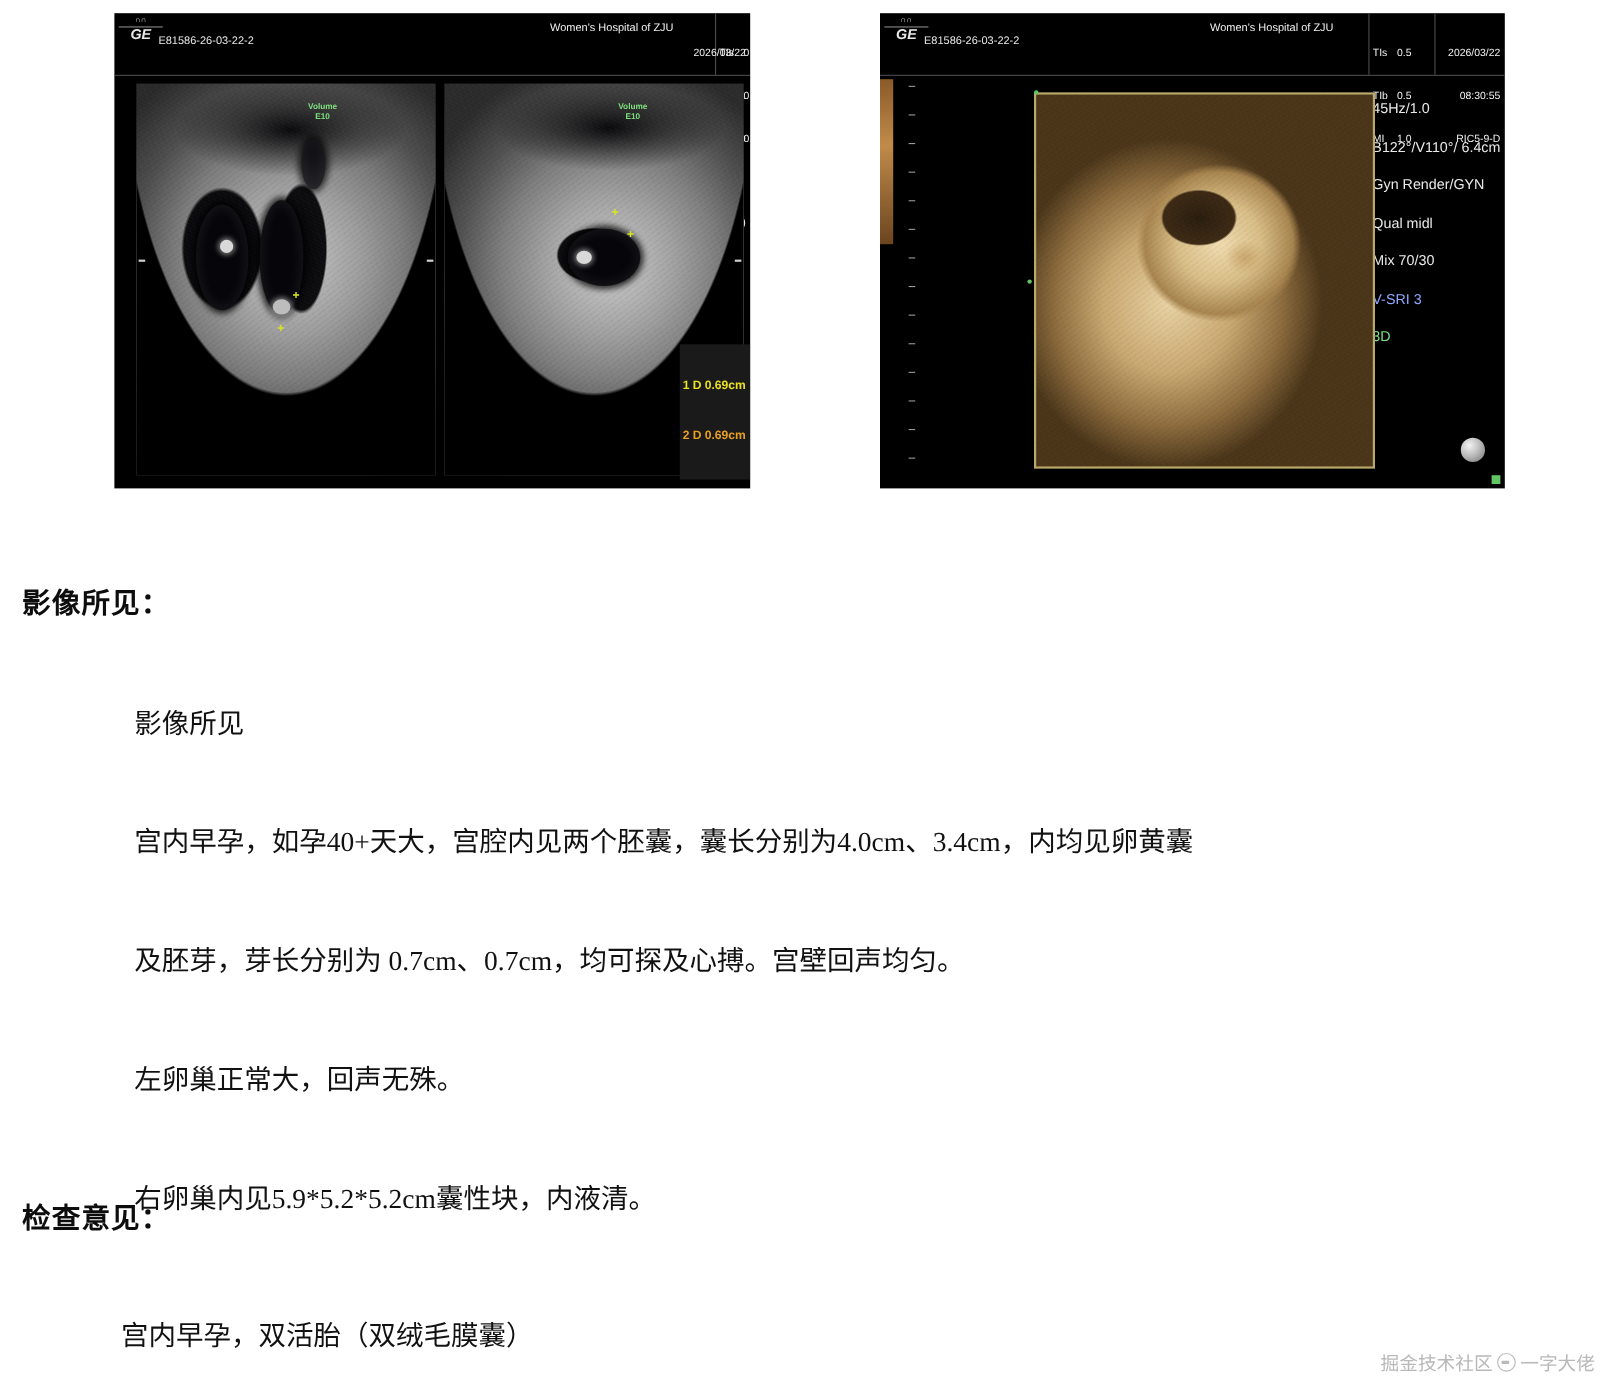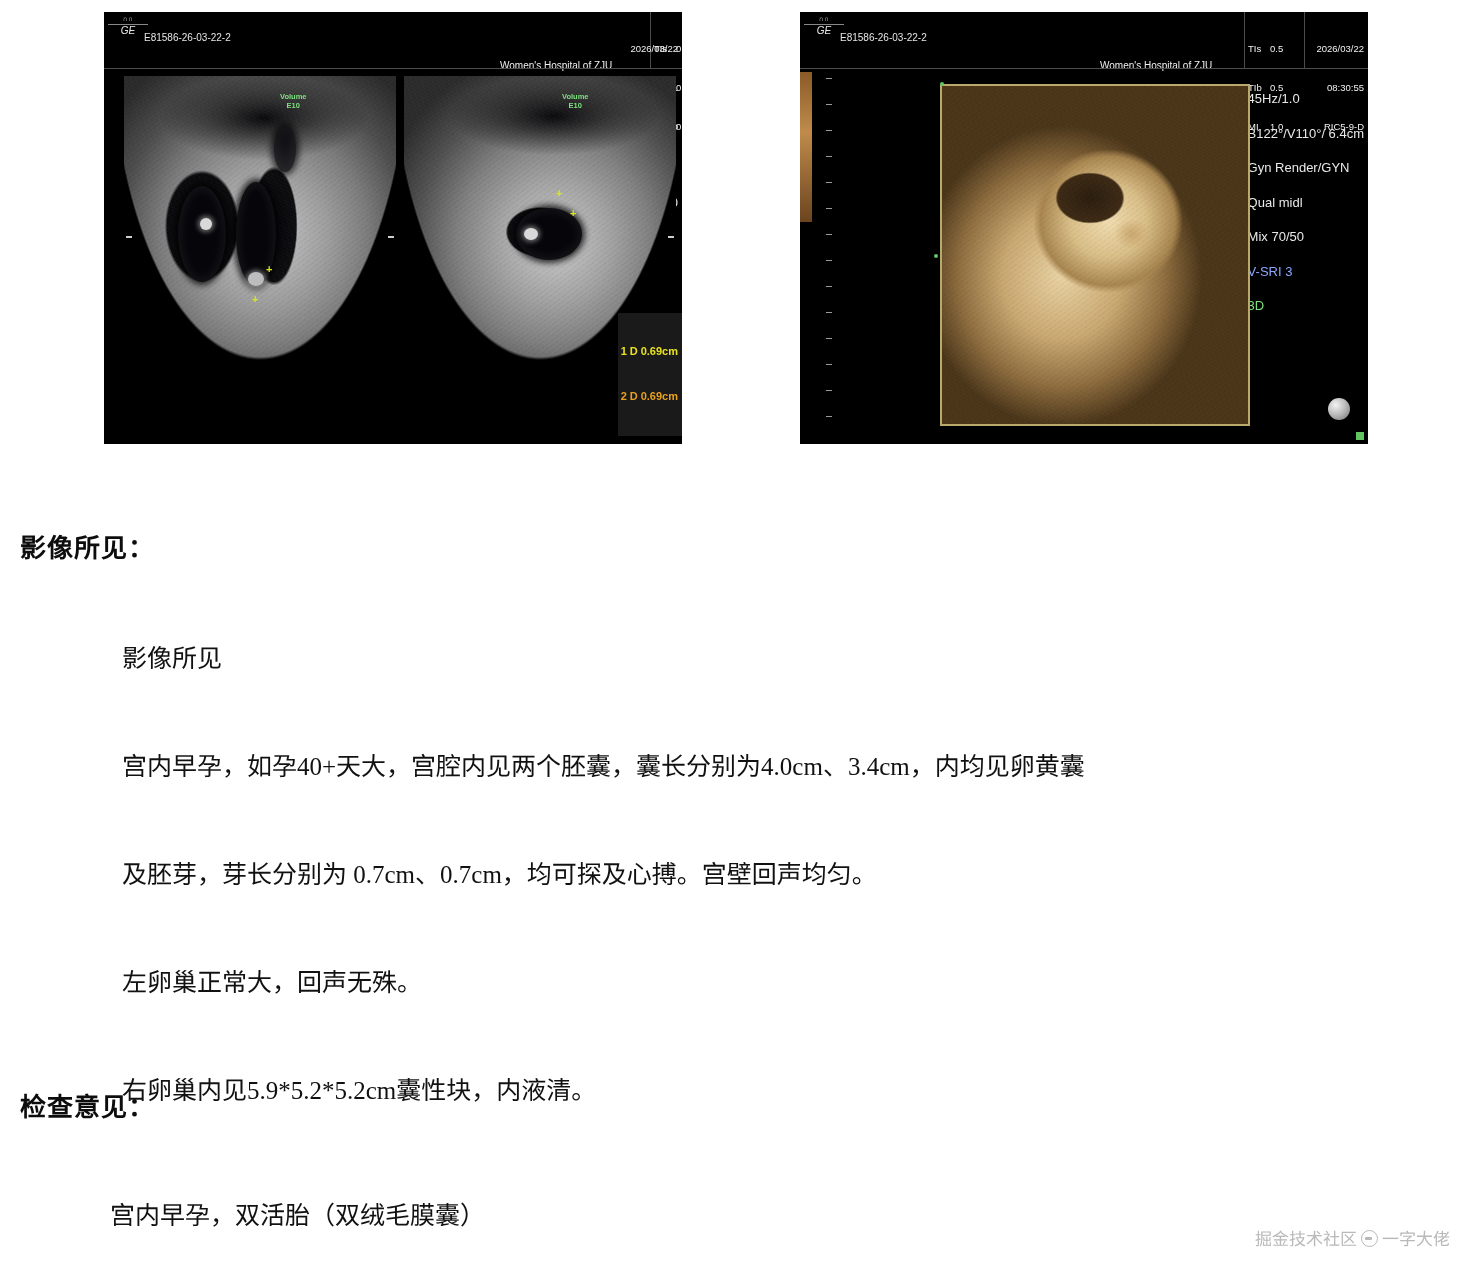--- a/index.html
+++ b/index.html
@@ -45,42 +45,41 @@
   }
   .ge-logo .mark {
     font-size: 7px;
     line-height: 8px;
     letter-spacing: .3px;
     color: #dcdcdc;
     border-bottom: 1px solid #888;
     padding-bottom: 1px;
   }
   .ge-logo .brand {
-    font-size: 10px;
+    font-size: 13px;
     line-height: 11px;
     font-style: italic;
-    font-weight: normal;
+    font-weight: bold;
     color: #e8e8e8;
   }
 
   .hdr-id {
     position: absolute;
     left: 40px;
     top: 20px;
     font-size: 10px;
     color: #e6e6e6;
     white-space: nowrap;
   }
   .hdr-hospital {
     position: absolute;
     top: 8px;
     font-size: 10px;
     color: #f0f0f0;
     white-space: nowrap;
-    margin-top: 40px;
   }
   .left .hdr-hospital { left: 396px; }
   .right .hdr-hospital { left: 1100px; }
 
   .hdr-sep-v {
     position: absolute;
     top: 0;
     width: 1px;
     height: 56px;
     background: #4c4c4c;
@@ -422,21 +421,21 @@
       <div>2026/03/22</div>
       <div>08:30:55</div>
       <div>RIC5-9-D</div>
     </div>
 
     <div class="tech-block" style="right:4px; top:58px;">
       <div>45Hz/1.0</div>
       <div>B122°/V110°/ 6.4cm</div>
       <div>Gyn Render/GYN</div>
       <div>Qual midl</div>
-      <div>Mix 70/50</div>
+      <div>Mix 70/30</div>
       <div class="accent2">V-SRI 3</div>
       <div class="green">3D</div>
     </div>
 
     <div class="strip-warm"></div>
 
     <div class="ruler-ticks">
       <i style="top:0"></i>
         <i style="top:26px"></i>
         <i style="top:52px"></i>

